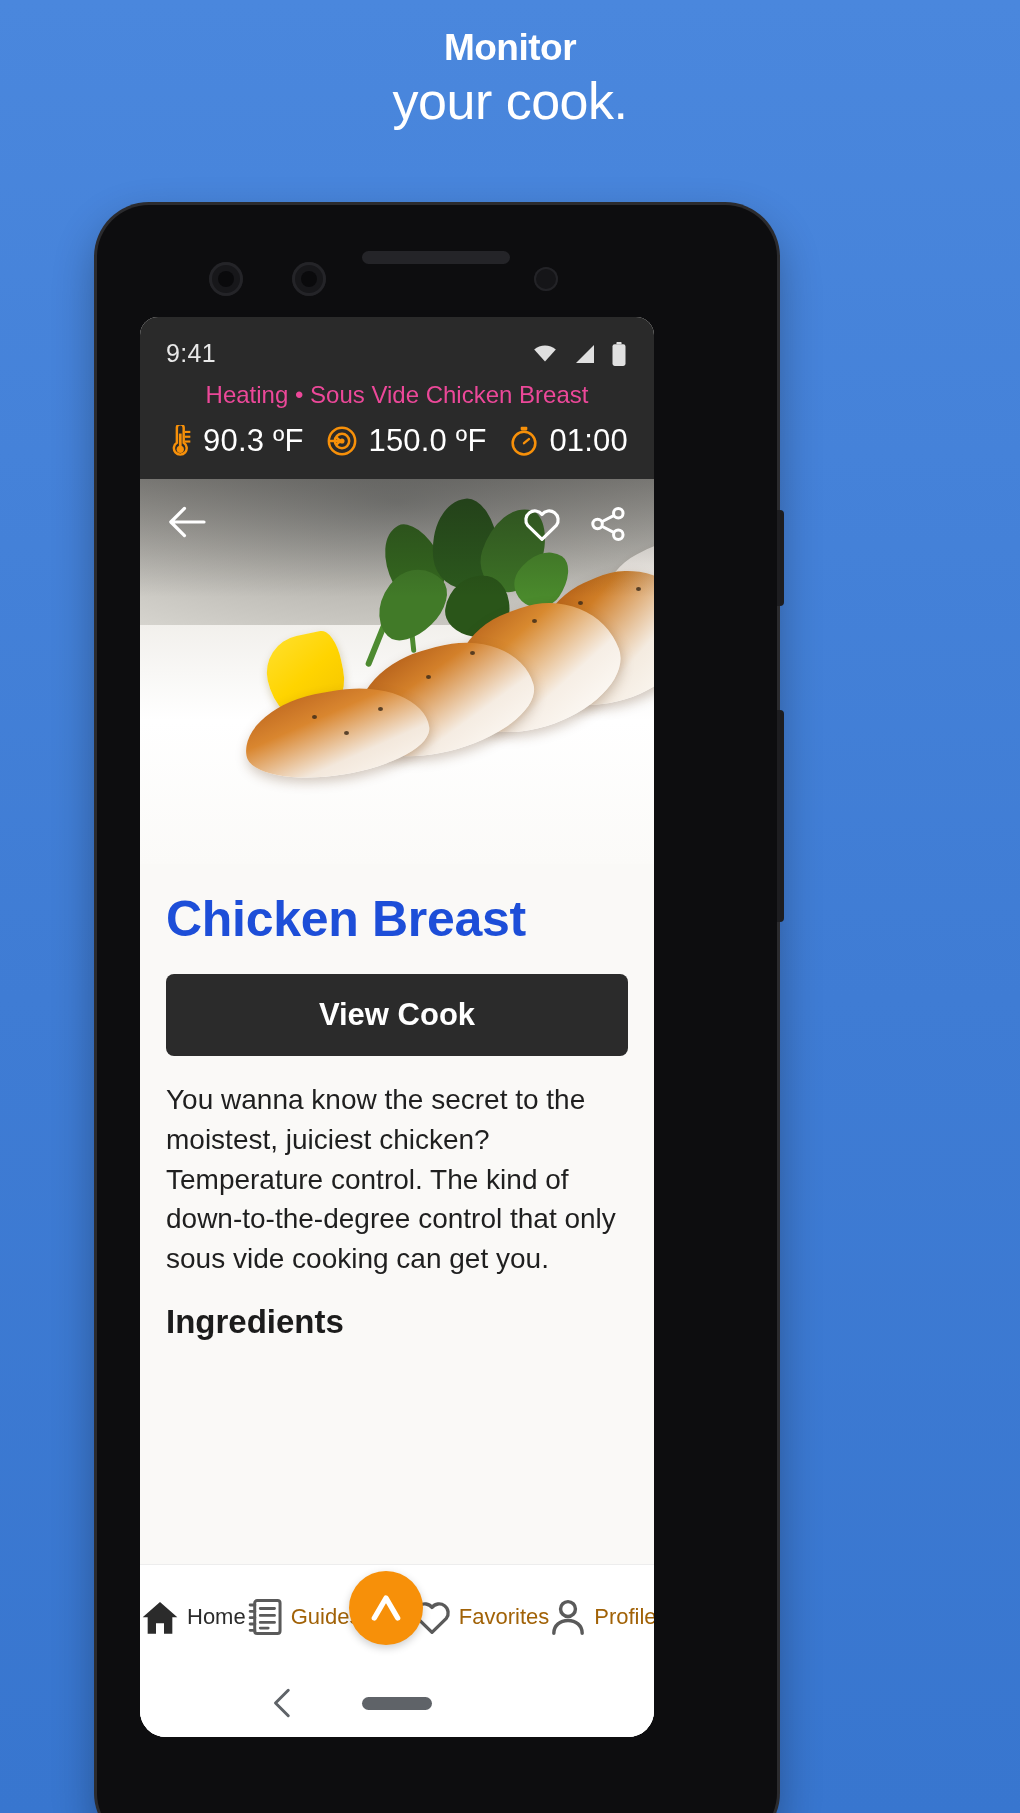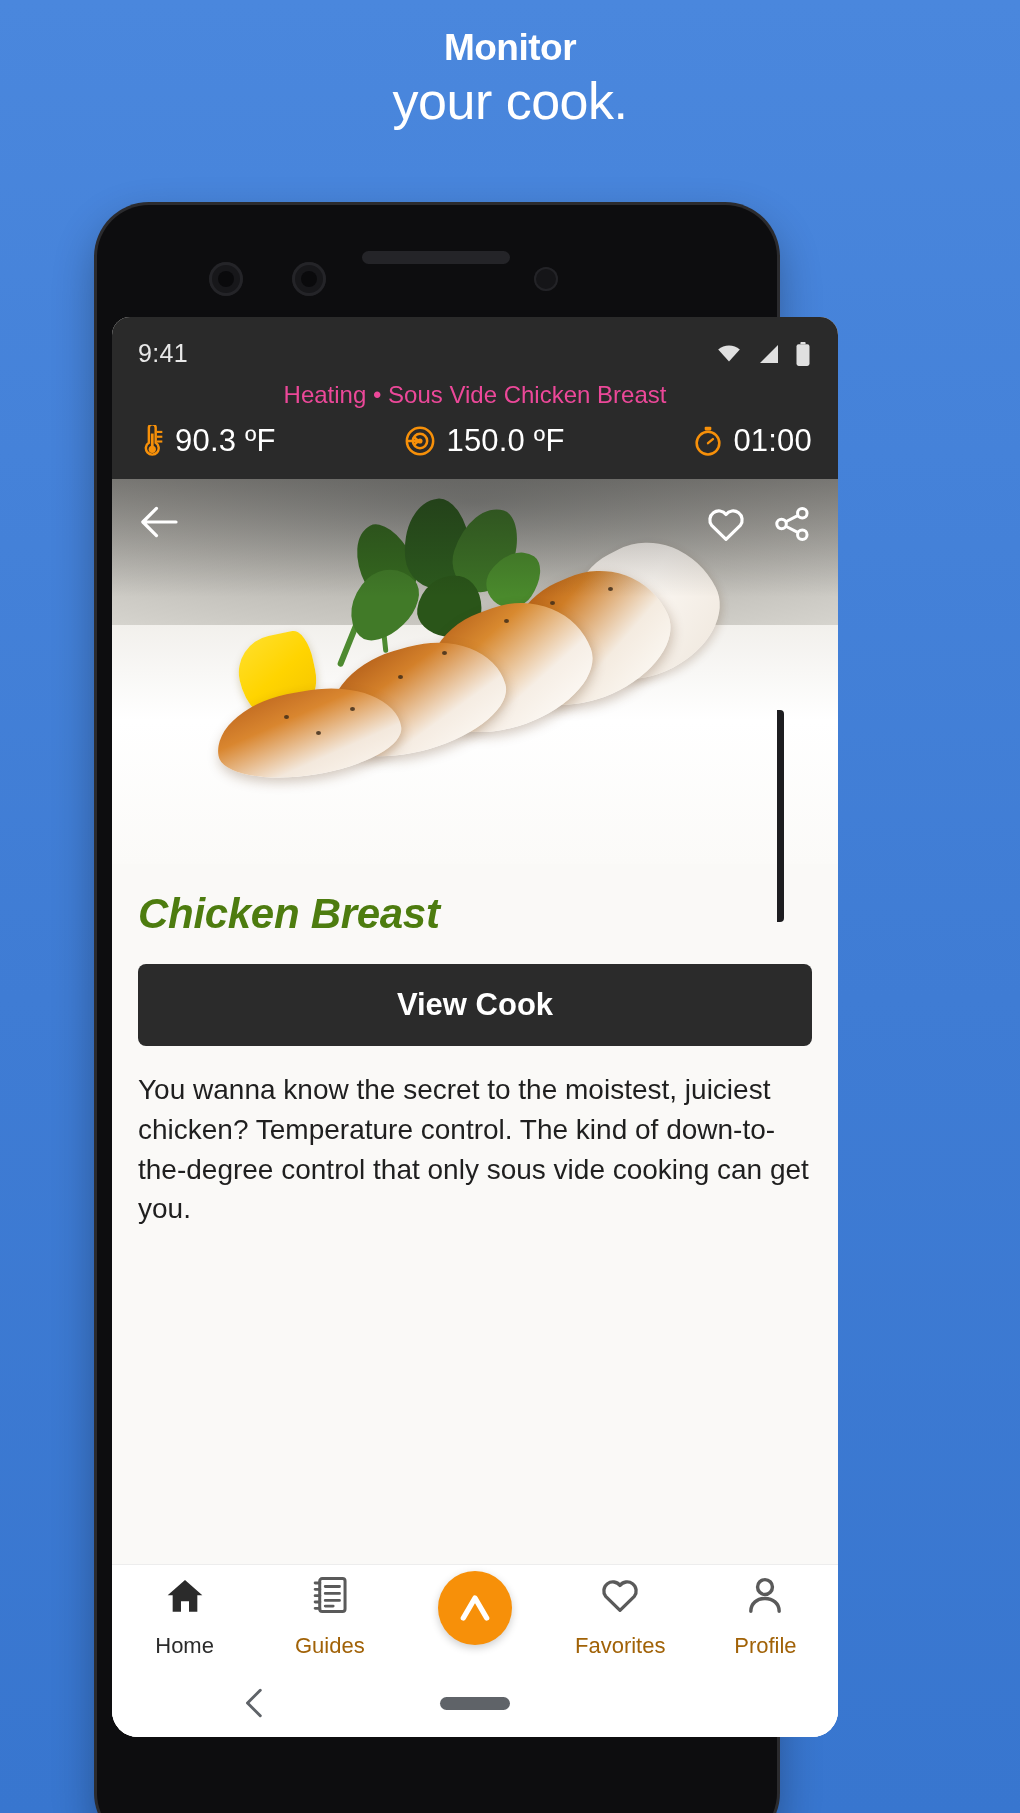--- a/index.html
+++ b/index.html
@@ -32,21 +32,21 @@
   .bezel-top{ position:absolute; left:0; right:0; top:0; height:112px; }
   .cam{ position:absolute; border-radius:50%; background:#17171a; box-shadow:inset 0 0 0 3px #242428; }
   .cam.a{ width:34px; height:34px; left:112px; top:57px; }
   .cam.a:after,.cam.b:after{ content:""; position:absolute; inset:9px; border-radius:50%; background:#0a0a0c; }
   .cam.b{ width:34px; height:34px; left:195px; top:57px; }
   .cam.c{ width:24px; height:24px; left:437px; top:62px; background:#151518; box-shadow:inset 0 0 0 2px #232327; }
   .speaker{ position:absolute; left:265px; top:46px; width:148px; height:13px; border-radius:7px; background:#242428; }
 
   
   .screen{
-    position:absolute; left:15px; top:112px; width:726px; height:1420px;
+    position:absolute; left:43px; top:112px; width:514px; height:1420px;
     background:#faf9f7; border-radius:18px 18px 26px 26px; overflow:hidden;
   }
 
   
   .statusbar{ background:#2a2a2a; padding:22px 26px 0 26px; height:62px; display:flex; align-items:flex-start; justify-content:space-between; }
   .clock{ color:#e8e8e8; font-size:25px; font-weight:500; letter-spacing:.3px; }
   .sysicons{ display:flex; align-items:center; gap:11px; padding-top:2px; }
   .cookbar{ background:#2a2a2a; padding:0 16px 20px 16px; }
   .cook-title{ color:#ec4899; font-size:24px; text-align:center; padding:2px 0 14px; }
   .cook-stats{ display:flex; align-items:center; justify-content:space-between; padding:0 10px; }
@@ -81,40 +81,40 @@
   .st2{ left:268px; top:108px; width:5px; height:66px; transform:rotate(-6deg); }
   .pepper{ position:absolute; width:5px; height:4px; border-radius:50%; background:#3b2a18; opacity:.82; }
 
   .hero-top{ position:absolute; left:0; right:0; top:0; height:118px;
     background:linear-gradient(180deg,rgba(20,20,20,.42) 0%,rgba(20,20,20,0) 100%);
     display:flex; align-items:flex-start; justify-content:space-between; padding:26px 26px 0 26px; }
   .hero-actions{ display:flex; gap:26px; }
 
   
   .content{ padding:26px 26px 0 26px; background:#faf9f7; }
-  .recipe-title{ font-size:42px; font-weight:700; color:#4d7c0f; letter-spacing:-.3px;font-style:italic; }
+  .recipe-title{ font-size:50px; font-weight:700; color:#1d4ed8; letter-spacing:-.3px; }
 
   .fields{ display:flex; gap:18px; margin-top:26px; }
   .field{ position:relative; flex:1; border:1.6px solid #dcdad5; border-radius:8px; height:92px;
           display:flex; align-items:center; justify-content:center; background:#faf9f7; }
   .field .flabel{ position:absolute; top:-13px; left:50%; transform:translateX(-50%);
           background:#faf9f7; padding:0 10px; font-size:22px; color:#6d6d6d; white-space:nowrap; }
   .field .fval{ font-size:36px; font-weight:700; color:#1c1c1c; letter-spacing:-.2px; }
   .field .funit{ font-size:20px; font-weight:700; vertical-align:super; margin-left:1px; }
 
   .cta{ margin-top:26px; height:82px; background:#2b2b2b; border-radius:8px; color:#fff;
         display:flex; align-items:center; justify-content:center; font-size:31px; font-weight:700; cursor:pointer; }
 
   .desc{ margin-top:24px; font-size:28px; line-height:1.42; color:#1f1f1f; }
   .sec-head{ margin-top:24px; font-size:33px; font-weight:700; color:#1c1c1c; }
 
   
   .navwrap{ position:absolute; left:0; right:0; bottom:0; background:#fff; border-top:1.4px solid #ededed; }
   .nav{ display:flex; height:104px; align-items:center; }
-  .navitem{ flex:1; display:flex; flex-direction:column; align-items:center; gap:19px; cursor:pointer; }
+  .navitem{ flex:1; display:flex; flex-direction:row; align-items:center; gap:7px; cursor:pointer; }
   .navitem .nlabel{ font-size:22px; color:#a16207; }
   .navitem.active .nlabel{ color:#2b2b2b; }
   .fab{ position:absolute; left:50%; transform:translateX(-50%); top:-30px; width:74px; height:74px;
         border-radius:50%; background:#f79009; display:flex; align-items:center; justify-content:center;
         box-shadow:0 3px 9px rgba(0,0,0,.2); }
   .navitem.cook{ position:relative; justify-content:flex-end; padding-bottom:6px; }
   .sysnav{ height:68px; display:flex; align-items:center; justify-content:center; position:relative; background:#fff; }
   .pill{ width:70px; height:13px; border-radius:7px; background:#5f6368; }
   .backchev{ position:absolute; left:130px; top:50%; transform:translateY(-50%); }
 </style>
@@ -240,20 +240,21 @@
     </div>
 
     <div class="content">
       <div class="recipe-title">Chicken Breast</div>
 
 
       <div class="cta">View Cook</div>
 
       <div class="desc">You wanna know the secret to the moistest, juiciest chicken? Temperature control. The kind of down-to-the-degree control that only sous vide cooking can get you.</div>
 
+      <div class="sec-head">Ingredients</div>
     </div>
 
     <div class="navwrap">
       <div class="nav">
 
         <div class="navitem active">
           <svg width="40" height="38" viewBox="0 0 24 22">
             <path d="M12 2 1.6 11.2h3V21h5v-6.2h4.8V21h5v-9.8h3z" fill="#2b2b2b"></path>
           </svg>
           <span class="nlabel">Home</span>

